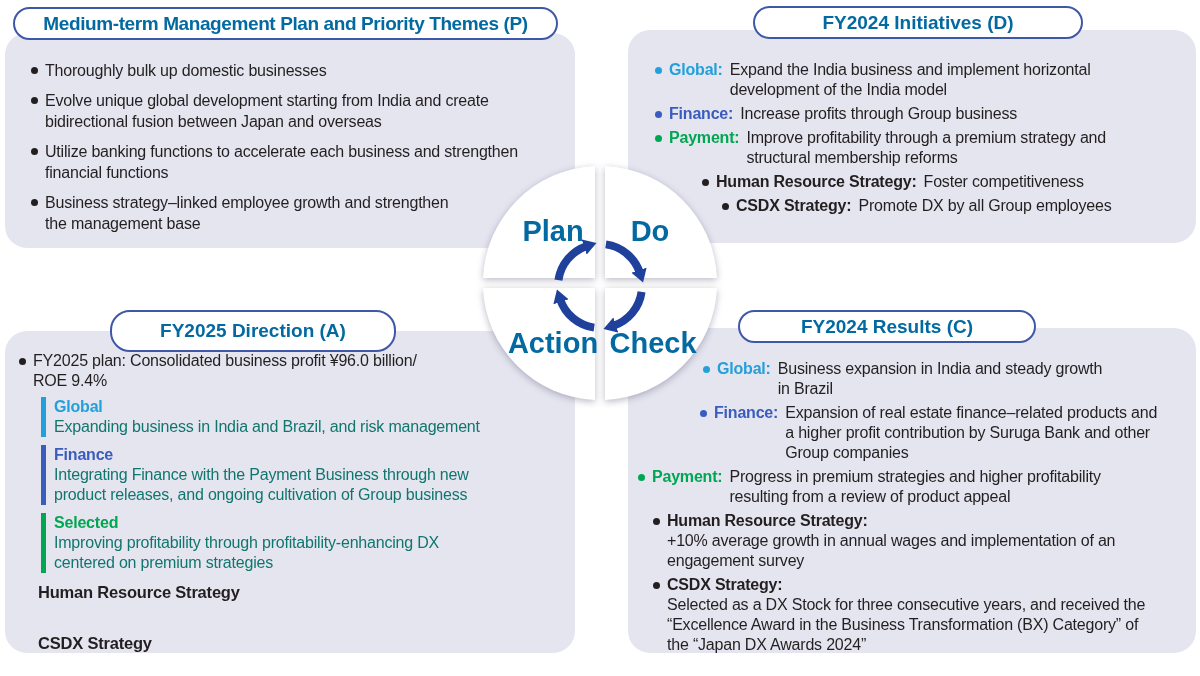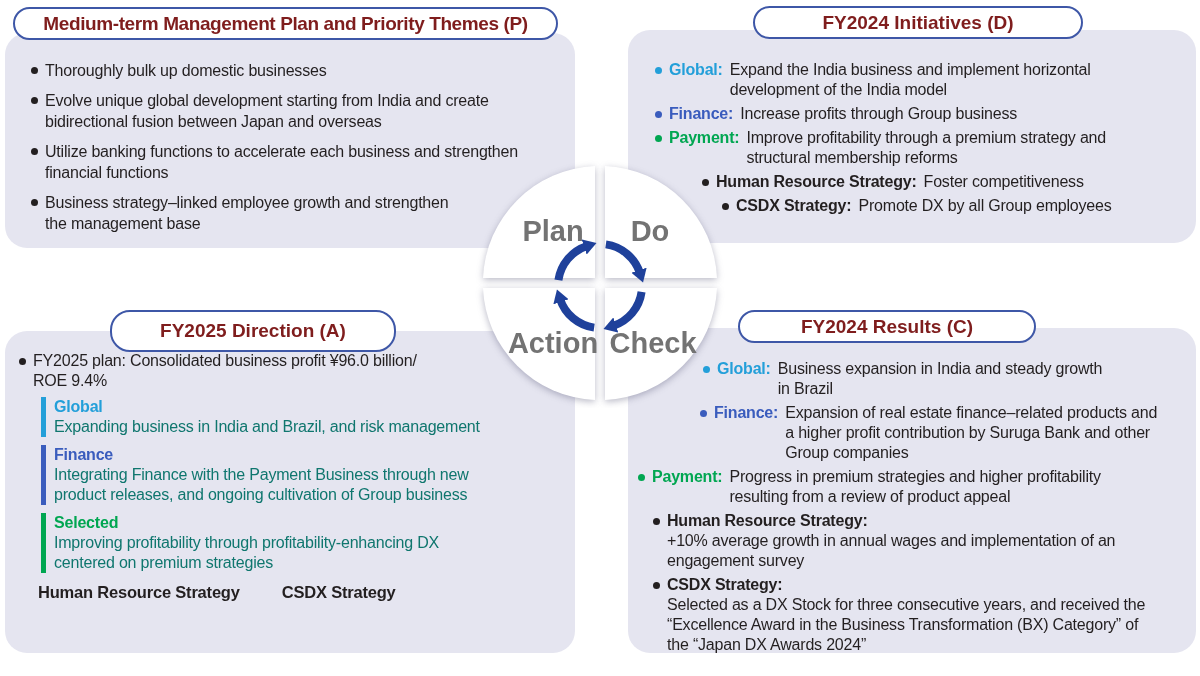--- a/index.html
+++ b/index.html
@@ -21,21 +21,21 @@
   #panel-do     { left:628px; top:30px;  width:568px; height:213px; padding:30px 10px 0 27px; }
   #panel-action { left:5px;   top:331px; width:570px; height:322px; padding:20px 14px 0 14px; }
   #panel-check  { left:628px; top:328px; width:568px; height:325px; padding:31px 8px 0 10px; }
 
   .pill {
     position:absolute;
     background:#ffffff;
     border:2.5px solid #3e57a7;
     border-radius:20px;
     display:flex; align-items:center; justify-content:center;
-    font-weight:700; color:#7f1d1d;
+    font-weight:700; color:#0369a1;
     font-size:19px;
     z-index:4;
     white-space:nowrap;
   }
   #pill-plan   { left:13px;  top:7px;   width:545px; height:33px; letter-spacing:-0.4px; }
   #pill-do     { left:753px; top:6px;   width:330px; height:33px; }
   #pill-action { left:110px; top:310px; width:286px; height:42px; }
   #pill-check  { left:738px; top:310px; width:298px; height:33px; }
 
   .item, .bullet-row {
@@ -58,31 +58,31 @@
   .block {
     border-left:5px solid currentColor;
     padding-left:8px;
     margin:0 0 8px 22px;
     font-size:16px; line-height:20px; letter-spacing:-0.2px;
   }
   .block .lbl { display:block; white-space:normal; margin-right:0; }
   .block .txt { color:#0f766e; display:block; }
   #panel-action .lead { margin-bottom:6px; }
   .footer-row {
-    display:flex; gap:42px; margin:10px 0 0 19px;
-    font-size:16.5px; font-weight:700; letter-spacing:-0.2px;
+    display:flex; gap:32px; margin:10px 0 0 19px;
+    font-size:16.5px; font-weight:700; letter-spacing:-0.2px;flex-direction:column;
   }
 
   
   #wheel { position:absolute; left:475px; top:158px; width:250px; height:250px; z-index:2; }
   .quad { fill:#ffffff; filter:drop-shadow(0 2px 3.5px rgba(70,70,105,0.38)); }
   .wheel-label {
     position:absolute; z-index:3;
     transform:translate(-50%,-50%);
-    font-size:29px; font-weight:700; color:#737373;
+    font-size:29px; font-weight:700; color:#0369a1;
     white-space:nowrap;
   }
   #wl-plan   { left:553px; top:231px; }
   #wl-do     { left:650px; top:231px; }
   #wl-action { left:553px; top:343px; }
   #wl-check  { left:653px; top:343px; }
 </style>
 </head>
 <body>
 

